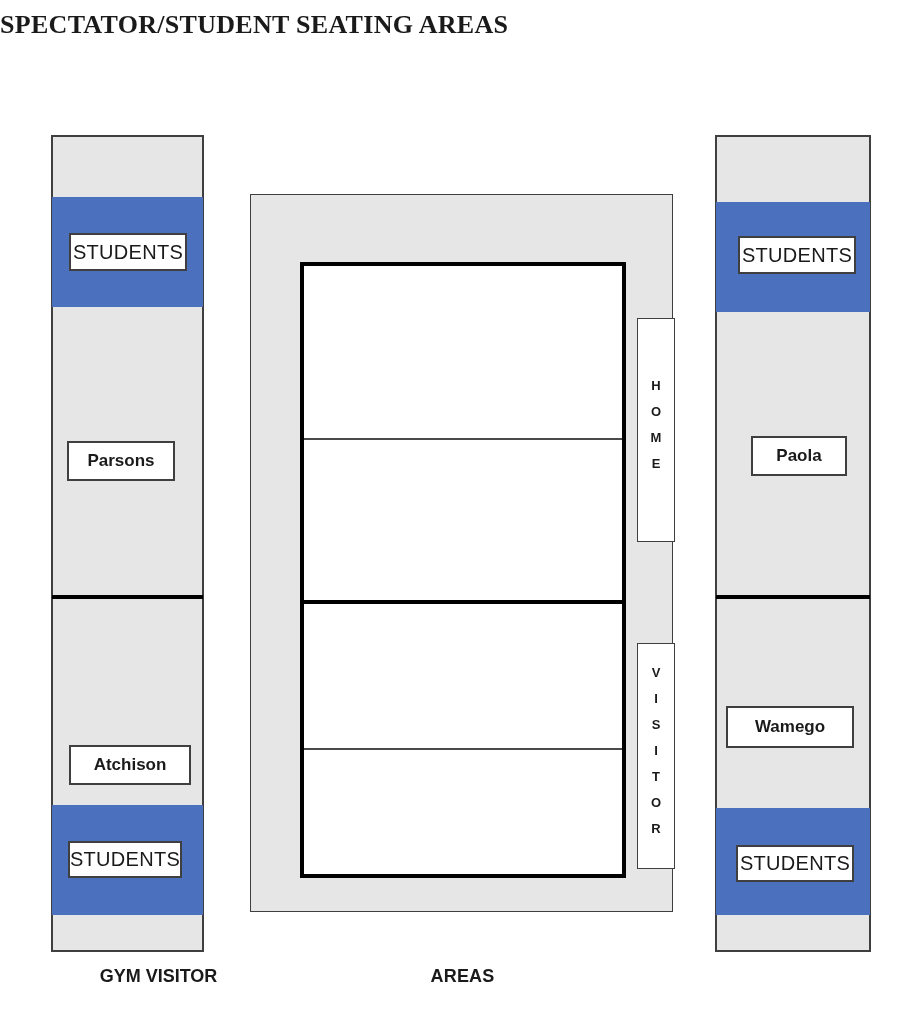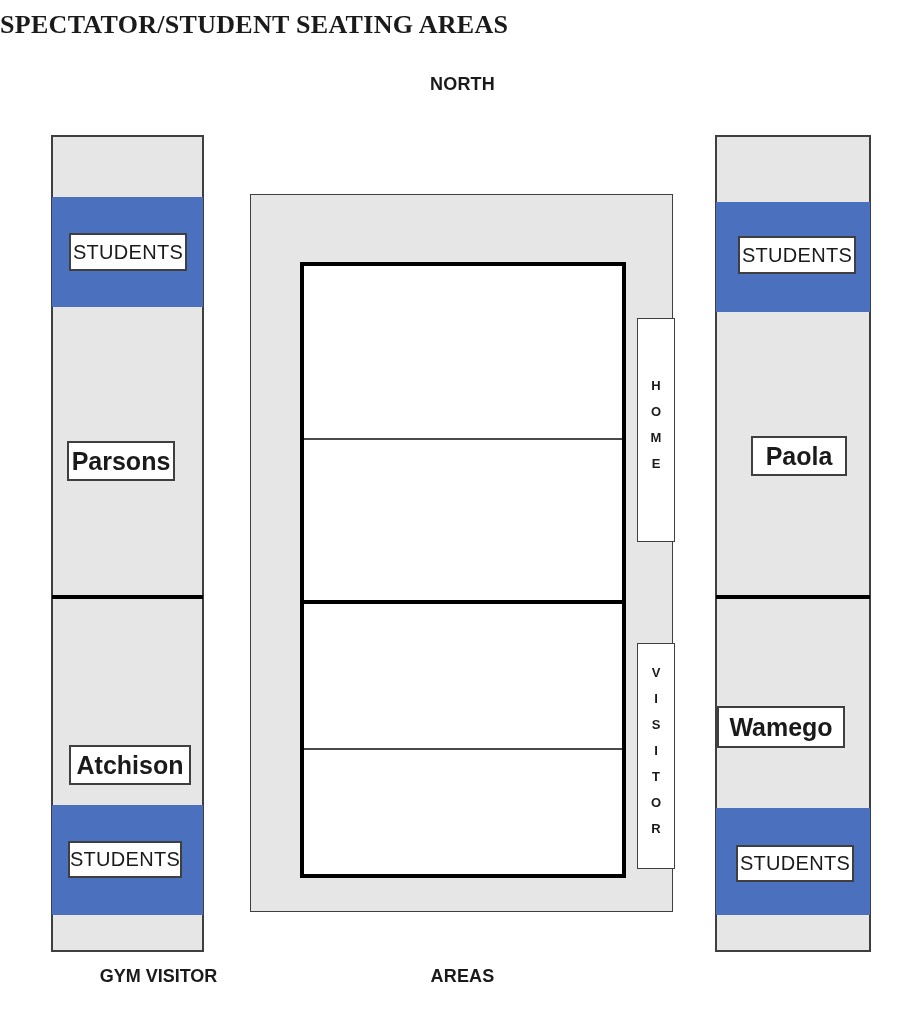--- a/index.html
+++ b/index.html
@@ -52,30 +52,30 @@
     position:absolute;left:-1px;right:-1px;top:458px;height:4px;
     background:#000;
   }
   .tag{
     position:absolute;
     background:#ffffff;border:2px solid var(--line);
     display:flex;align-items:center;justify-content:center;
     white-space:nowrap;
   }
   .tag.students{font-size:20px;font-weight:normal;letter-spacing:0.3px;}
-  .tag.name{font-size:25px;font-weight:bold;}
+  .tag.name{font-size:17px;font-weight:bold;}
   
   .west .tag-st-top{left:16px;top:96px;width:118px;height:38px;}
   .west .tag-upper{left:14px;top:304px;width:108px;height:40px;}
   .west .tag-lower{left:16px;top:608px;width:122px;height:40px;}
   .west .tag-st-bottom{left:15px;top:704px;width:114px;height:37px;}
   
   .east .tag-st-top{left:21px;top:99px;width:118px;height:38px;}
   .east .tag-upper{left:34px;top:299px;width:96px;height:40px;text-align:center;}
-  .east .tag-lower{left:0;top:569px;width:128px;height:42px;}
+  .east .tag-lower{left:9px;top:569px;width:128px;height:42px;}
   .east .tag-st-bottom{left:19px;top:708px;width:118px;height:37px;}
   
   .floor{
     position:absolute;left:250px;top:194px;width:423px;height:718px;
     background:var(--gray);
     border:1.5px solid var(--line);
   }
   .court{
     position:absolute;left:300px;top:262px;width:326px;height:616px;
     background:#ffffff;
@@ -104,21 +104,20 @@
     text-align:center;
   }
 </style>
 </head>
 <body>
 
 <div class="page">
 
   <div class="title">SPECTATOR/STUDENT SEATING AREAS</div>
 
-  <div class="compass north">NORTH</div>
 
   <div class="bleacher west">
     <div class="students-section ss-top"></div>
     <div class="students-section ss-bottom"></div>
     <div class="divider"></div>
     <div class="tag students tag-st-top">STUDENTS</div>
     <div class="tag name tag-upper">Parsons</div>
     <div class="tag name tag-lower">Atchison</div>
     <div class="tag students tag-st-bottom">STUDENTS</div>
   </div>

